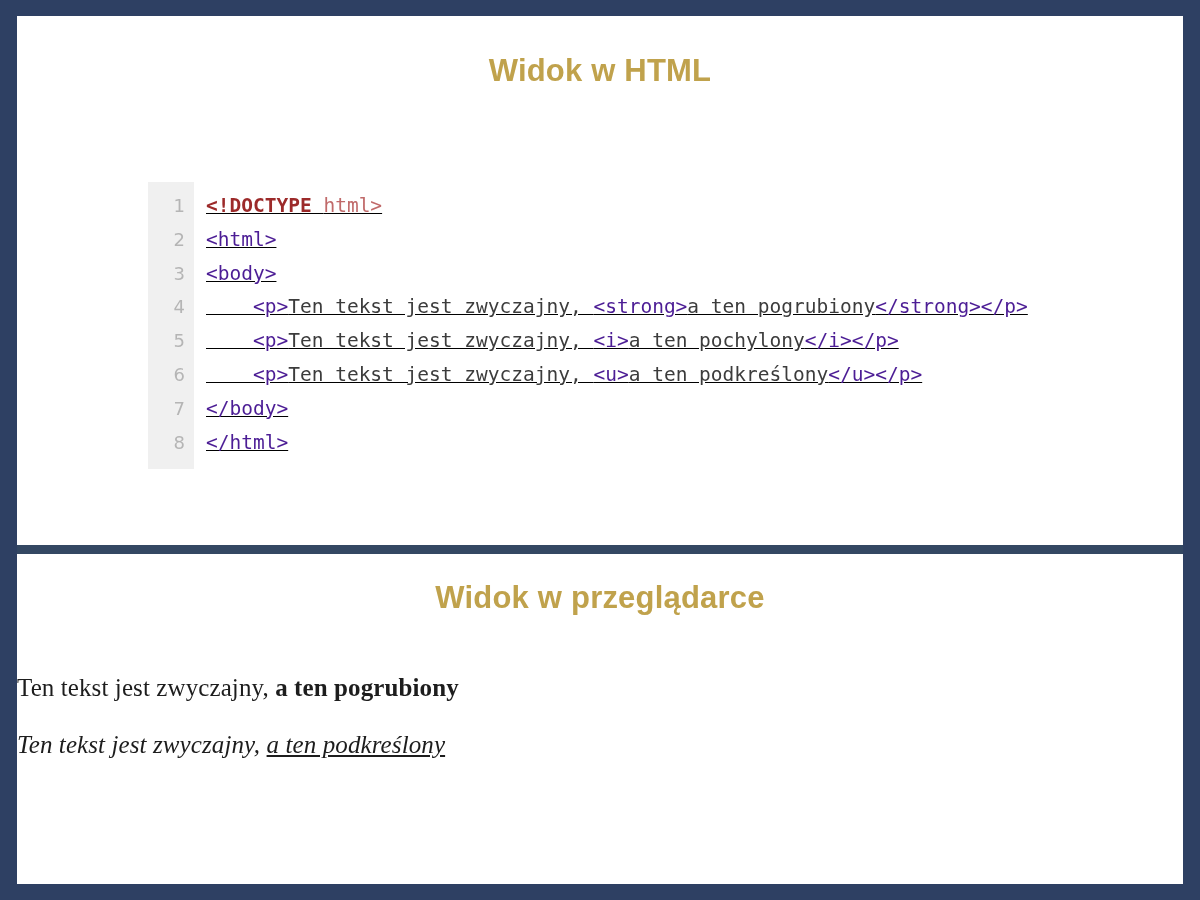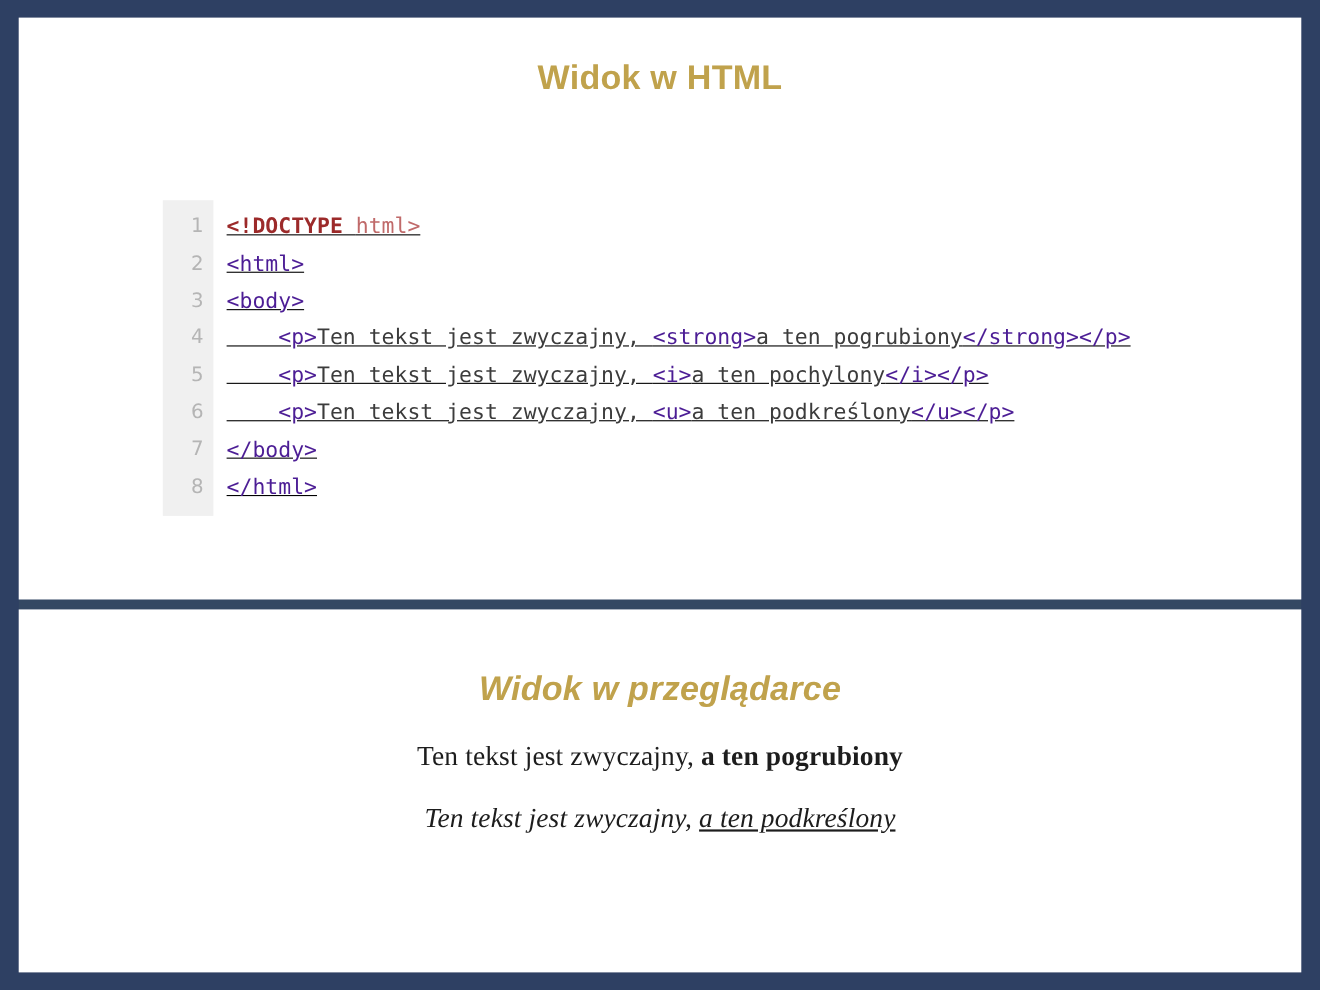--- a/index.html
+++ b/index.html
@@ -59,22 +59,21 @@
   }
 
   .panel-browser {
     background: #ffffff;
     flex: 1 1 auto;
     position: relative;
     overflow: hidden;
   }
   .panel-browser .panel-title {
     font-size: 31px;
-    padding-top: 56px;
-    font-style: italic;
+    padding-top: 28px;
   }
 
   
   .code-block {
     position: absolute;
     left: 131px;
     top: 166px;
     display: flex;
     font-family: "DejaVu Sans Mono", "Liberation Mono", monospace;
     font-size: 19.5px;
@@ -116,21 +115,20 @@
   .render-area {
     position: absolute;
     left: 0;
     top: 120px;
     width: 100%;
   }
   .render-line {
     font-family: "Liberation Serif", "DejaVu Serif", serif;
     font-size: 25px;
     color: #1d1d1d;
-    text-align: center;
     margin: 0 0 29px 0;
     letter-spacing: 0.1px;
   }
   .render-line:last-child { margin-bottom: 0; font-style: italic; }
   .r-bold      { font-weight: bold; }
   .r-italic    { font-style: italic; }
   .r-underline { text-decoration: underline; }
 </style>
 </head>
 <body>

